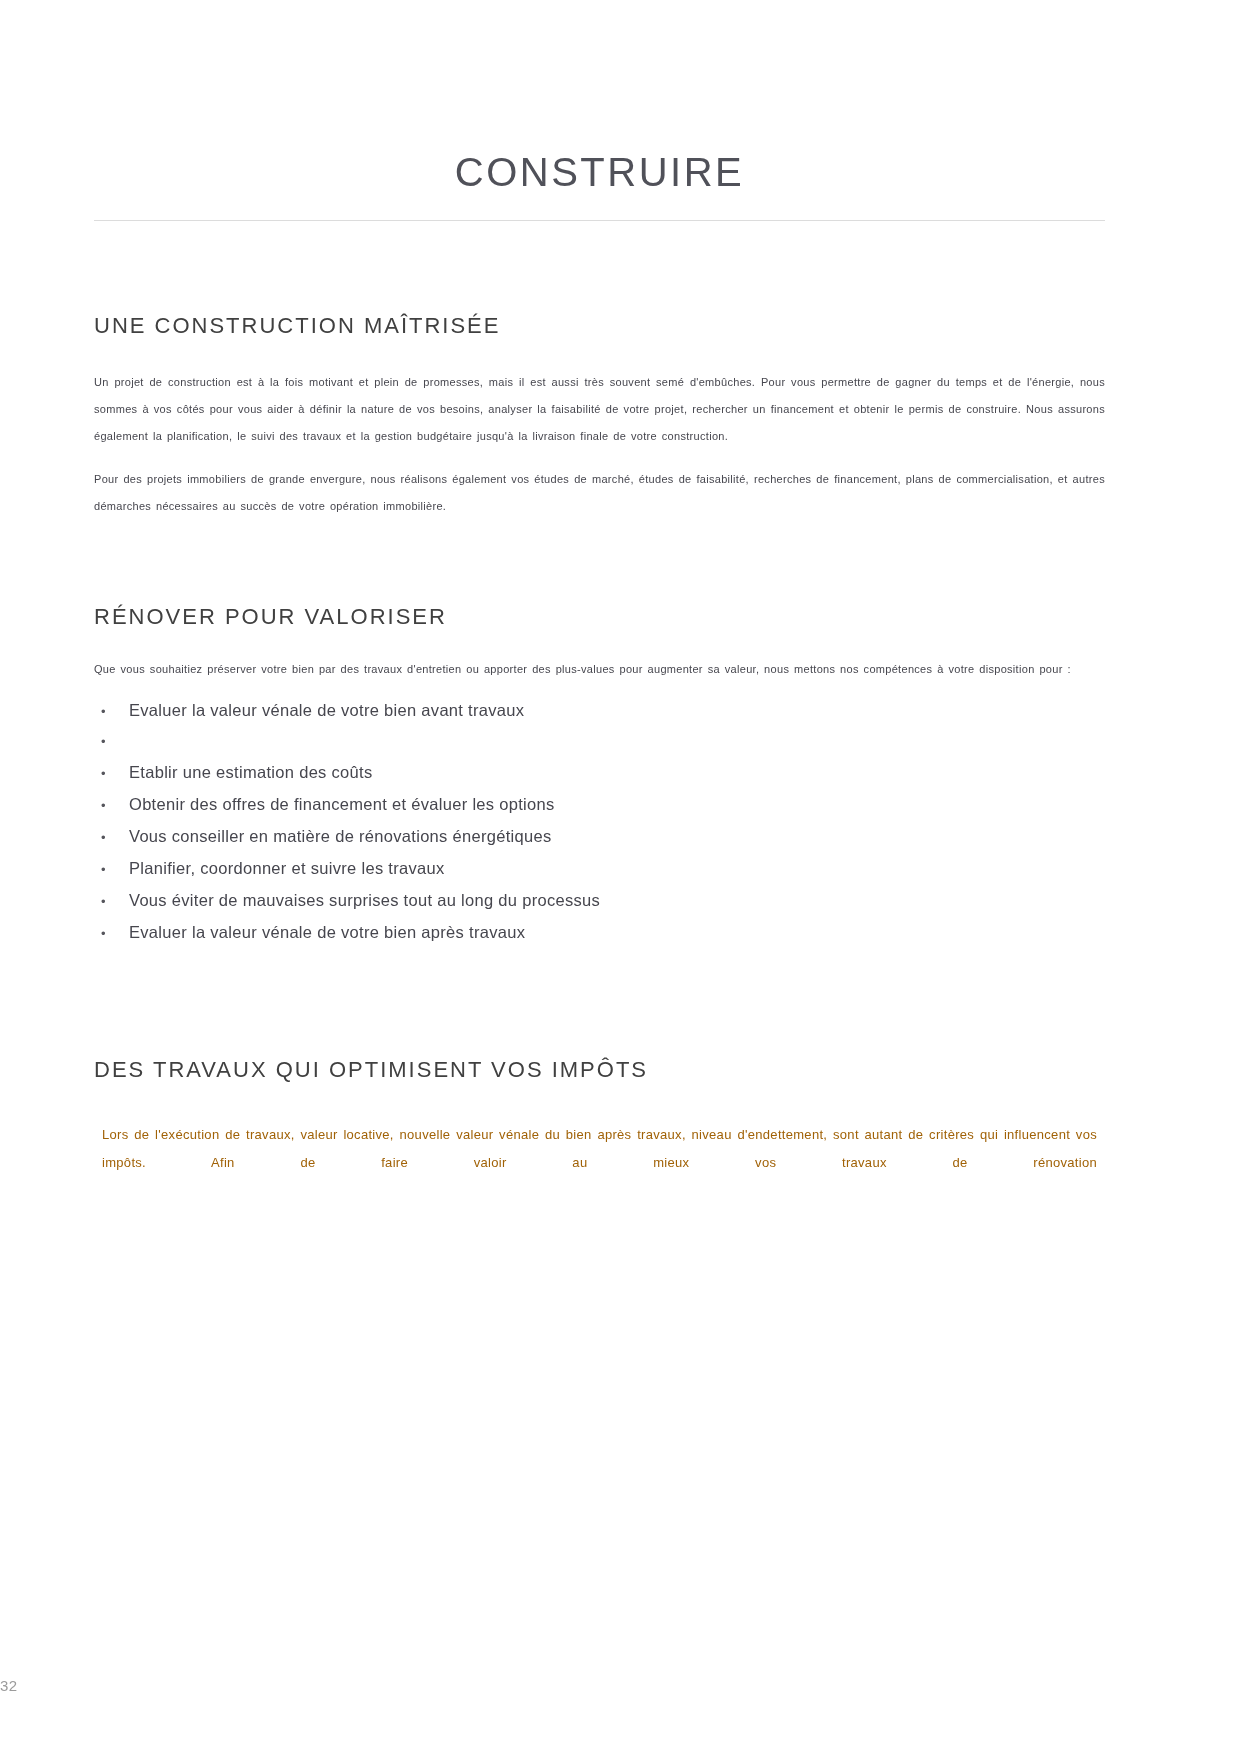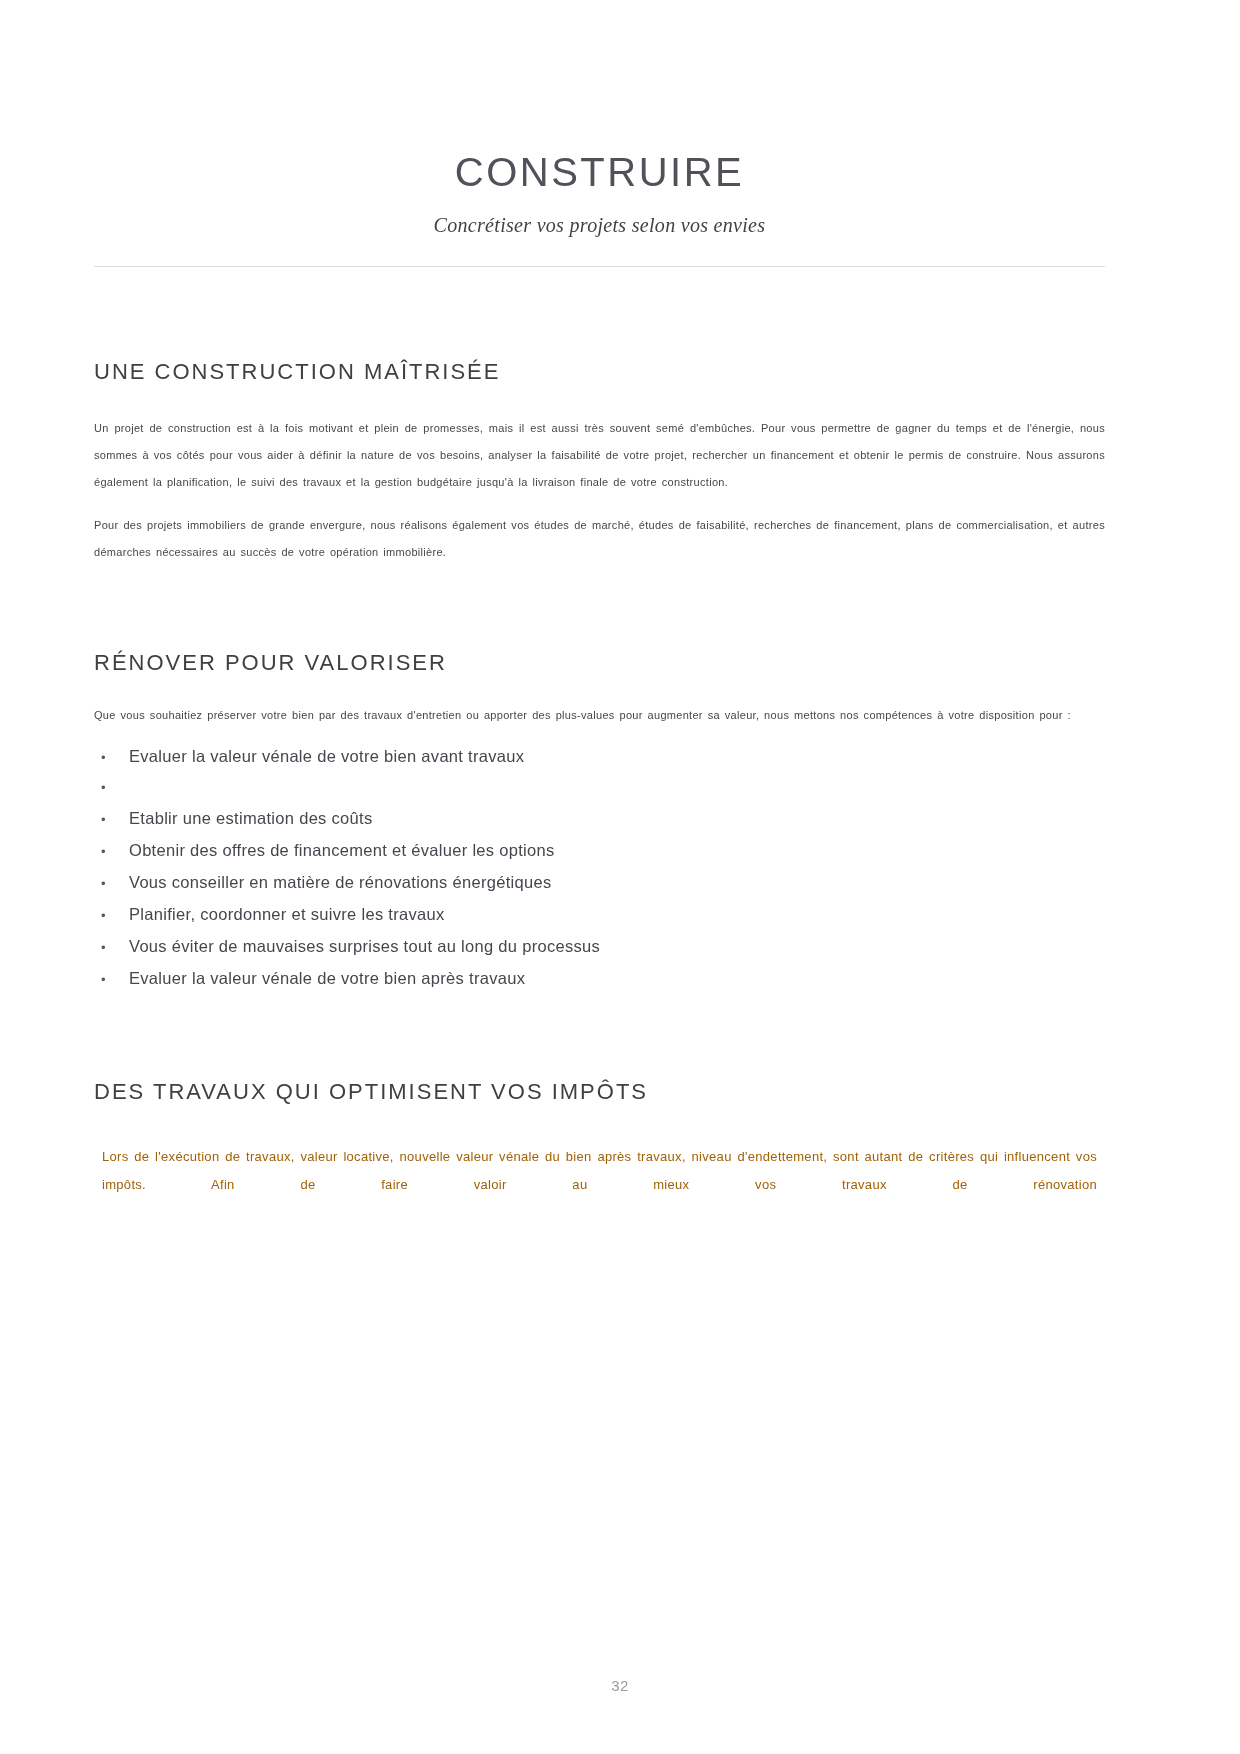--- a/index.html
+++ b/index.html
@@ -53,21 +53,21 @@
     margin: 0;
     text-align: left;
     font-size: 22px;
     line-height: 30px;
     font-weight: 400;
     letter-spacing: 2px;
     color: #404040;
   }
   .heading-construction { margin-top: 90px; }
   .heading-renover      { margin-top: 82px; }
-  .heading-impots       { margin-top: 82px; }
+  .heading-impots       { margin-top: 106px; }
 
   
   .body-par {
     margin: 0;
     font-size: 11px;
     line-height: 27px;
     letter-spacing: 0.3px;
     word-spacing: 1.5px;
     text-align: justify;
     color: #46464e;
@@ -116,35 +116,34 @@
     color: #a16207;
   }
   .twocol .col-left { text-align-last: justify; }
 
   
   .page-number {
     position: absolute;
     top: 1676px;
     left: 0;
     right: 0;
-    text-align: center;
+    text-align: left;
     font-size: 15px;
     line-height: 20px;
     color: #9b9b9b;
     letter-spacing: 0.5px;
   }
 </style>
 </head>
 <body>
 
 <div class="page">
   <div class="content">
 
     <h1 class="doc-title">CONSTRUIRE</h1>
-    <p class="doc-subtitle">Concrétiser vos projets selon vos envies</p>
     <hr class="title-divider">
 
     <section>
       <h2 class="section-heading heading-construction">UNE CONSTRUCTION MAÎTRISÉE</h2>
       <p class="body-par par-1">Un projet de construction est à la fois motivant et plein de promesses, mais il est aussi très souvent semé d'embûches. Pour vous permettre de gagner du temps et de l'énergie, nous sommes à vos côtés pour vous aider à définir la nature de vos besoins, analyser la faisabilité de votre projet, rechercher un financement et obtenir le permis de construire. Nous assurons également la planification, le suivi des travaux et la gestion budgétaire jusqu'à la livraison finale de votre construction.</p>
       <p class="body-par par-2">Pour des projets immobiliers de grande envergure, nous réalisons également vos études de marché, études de faisabilité, recherches de financement, plans de commercialisation, et autres démarches nécessaires au succès de votre opération immobilière.</p>
     </section>
 
     <section>
       <h2 class="section-heading heading-renover">RÉNOVER POUR VALORISER</h2>

